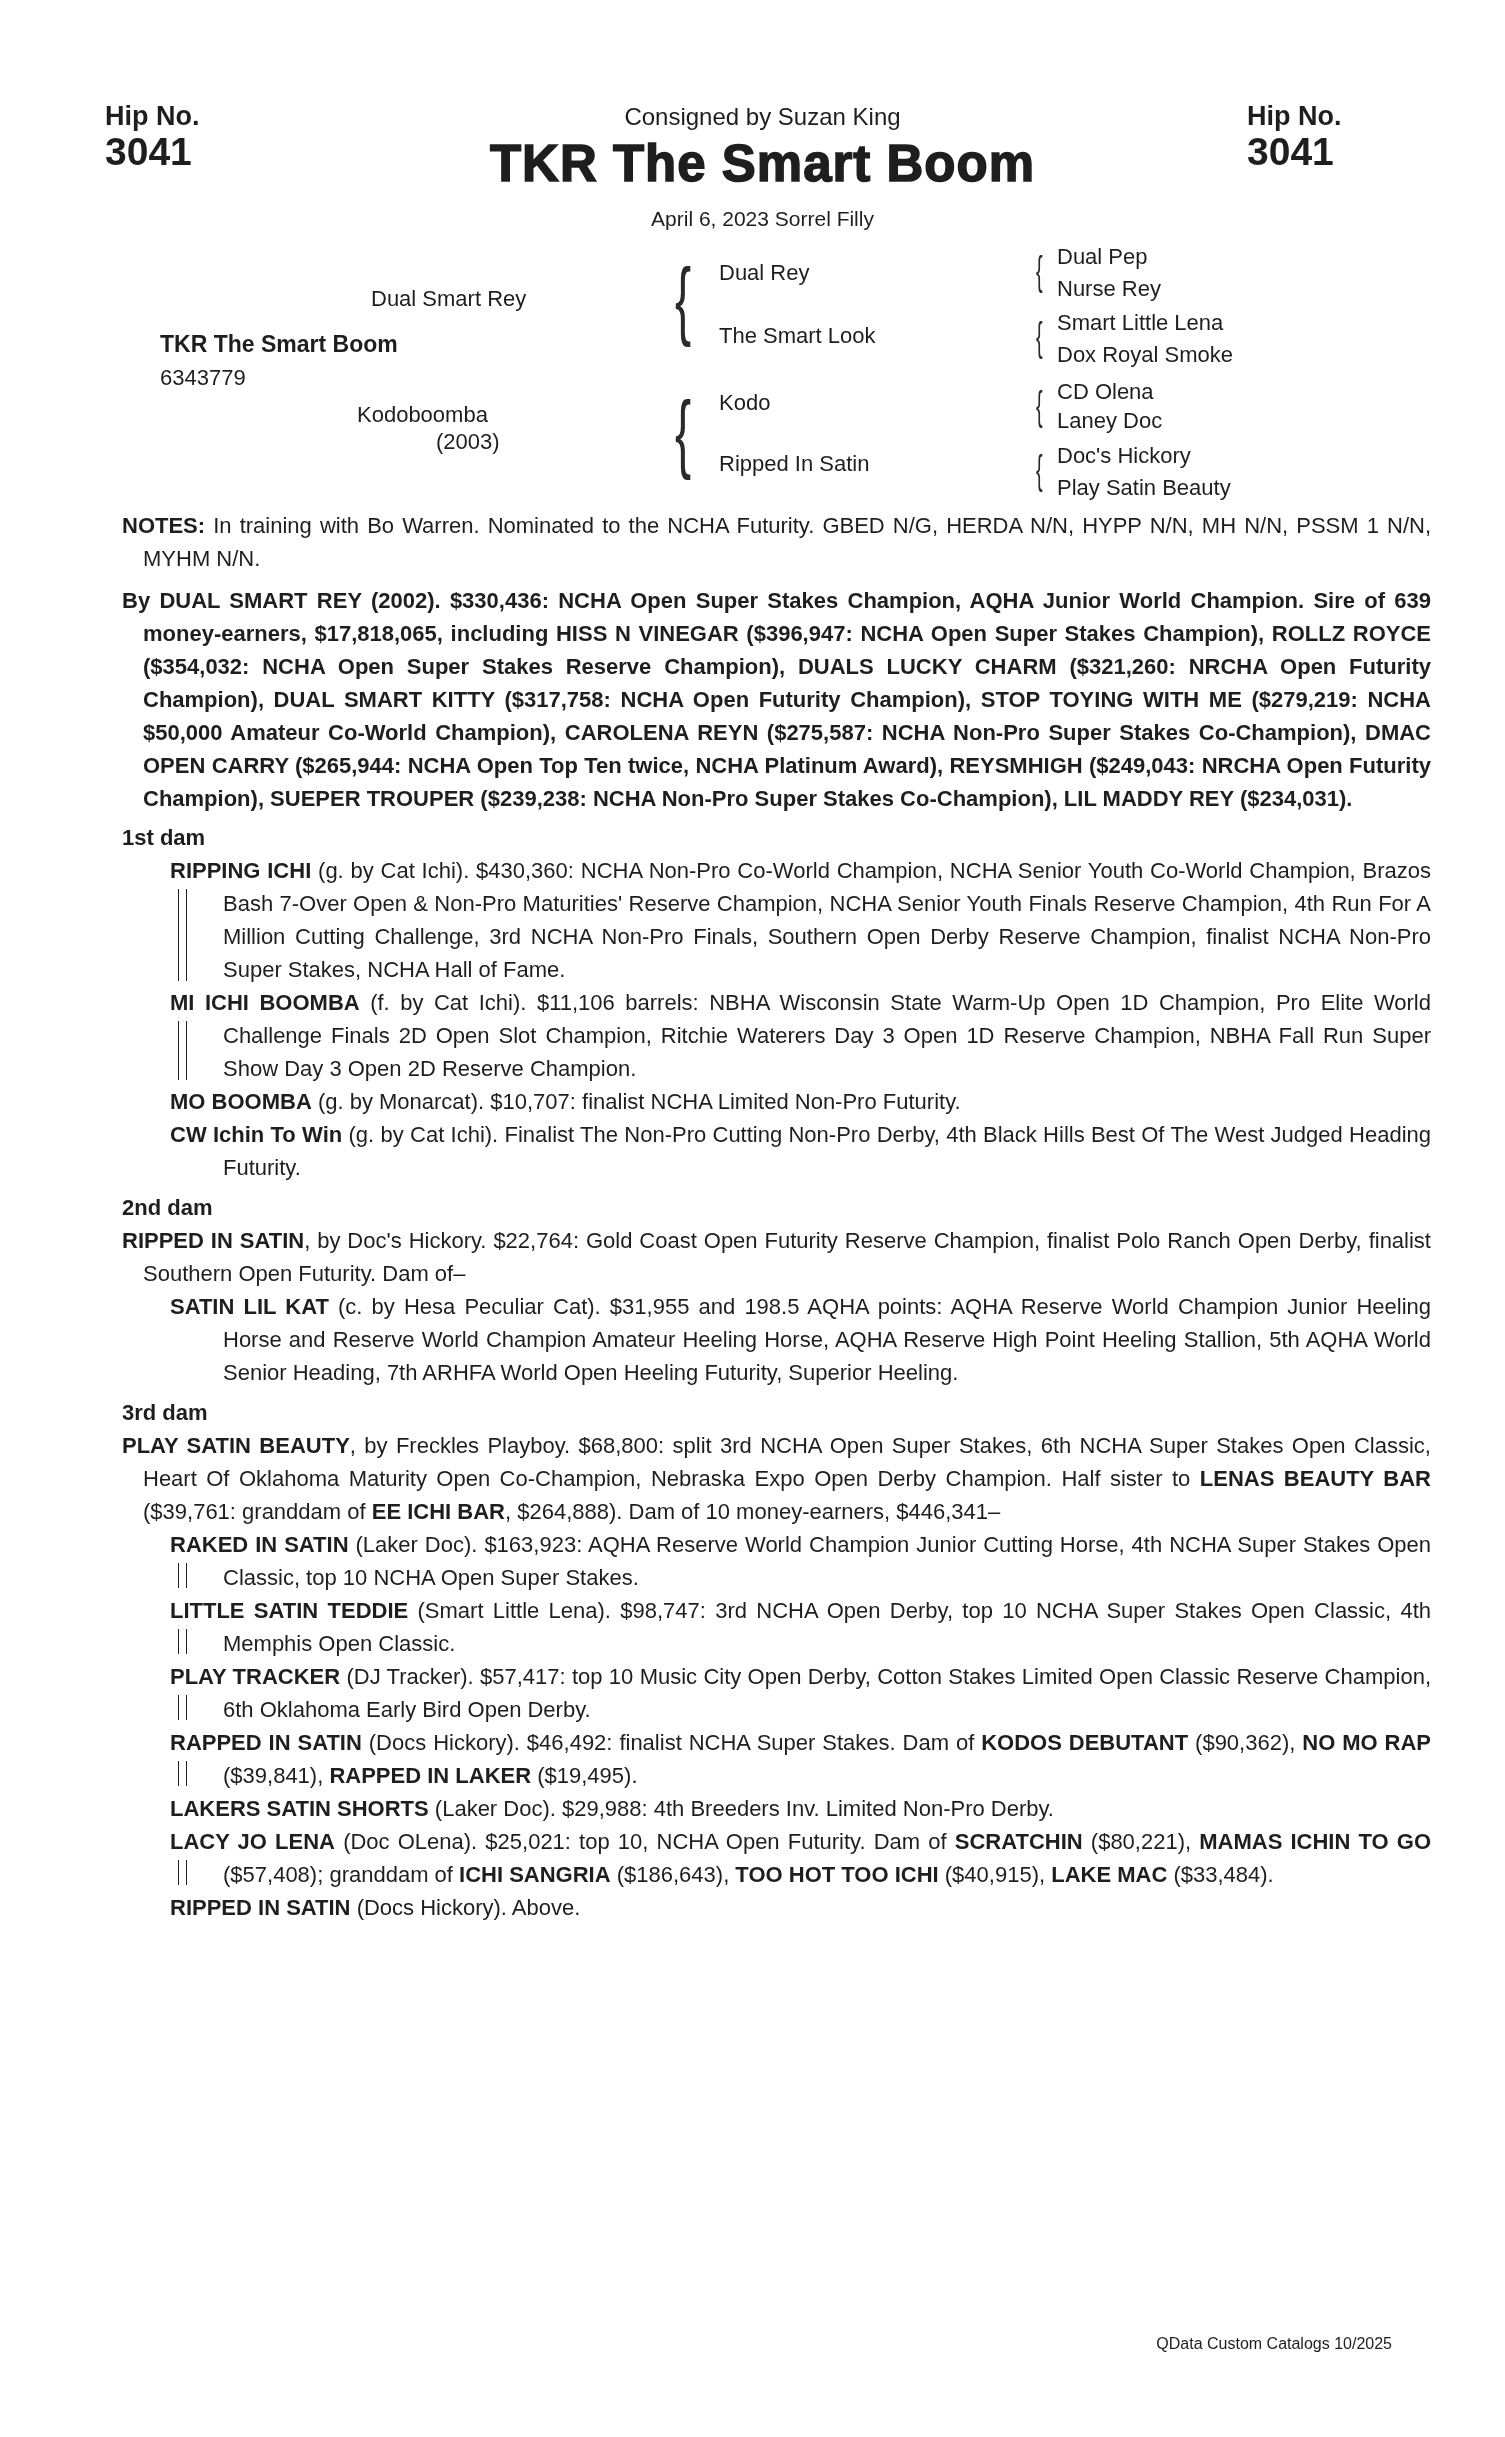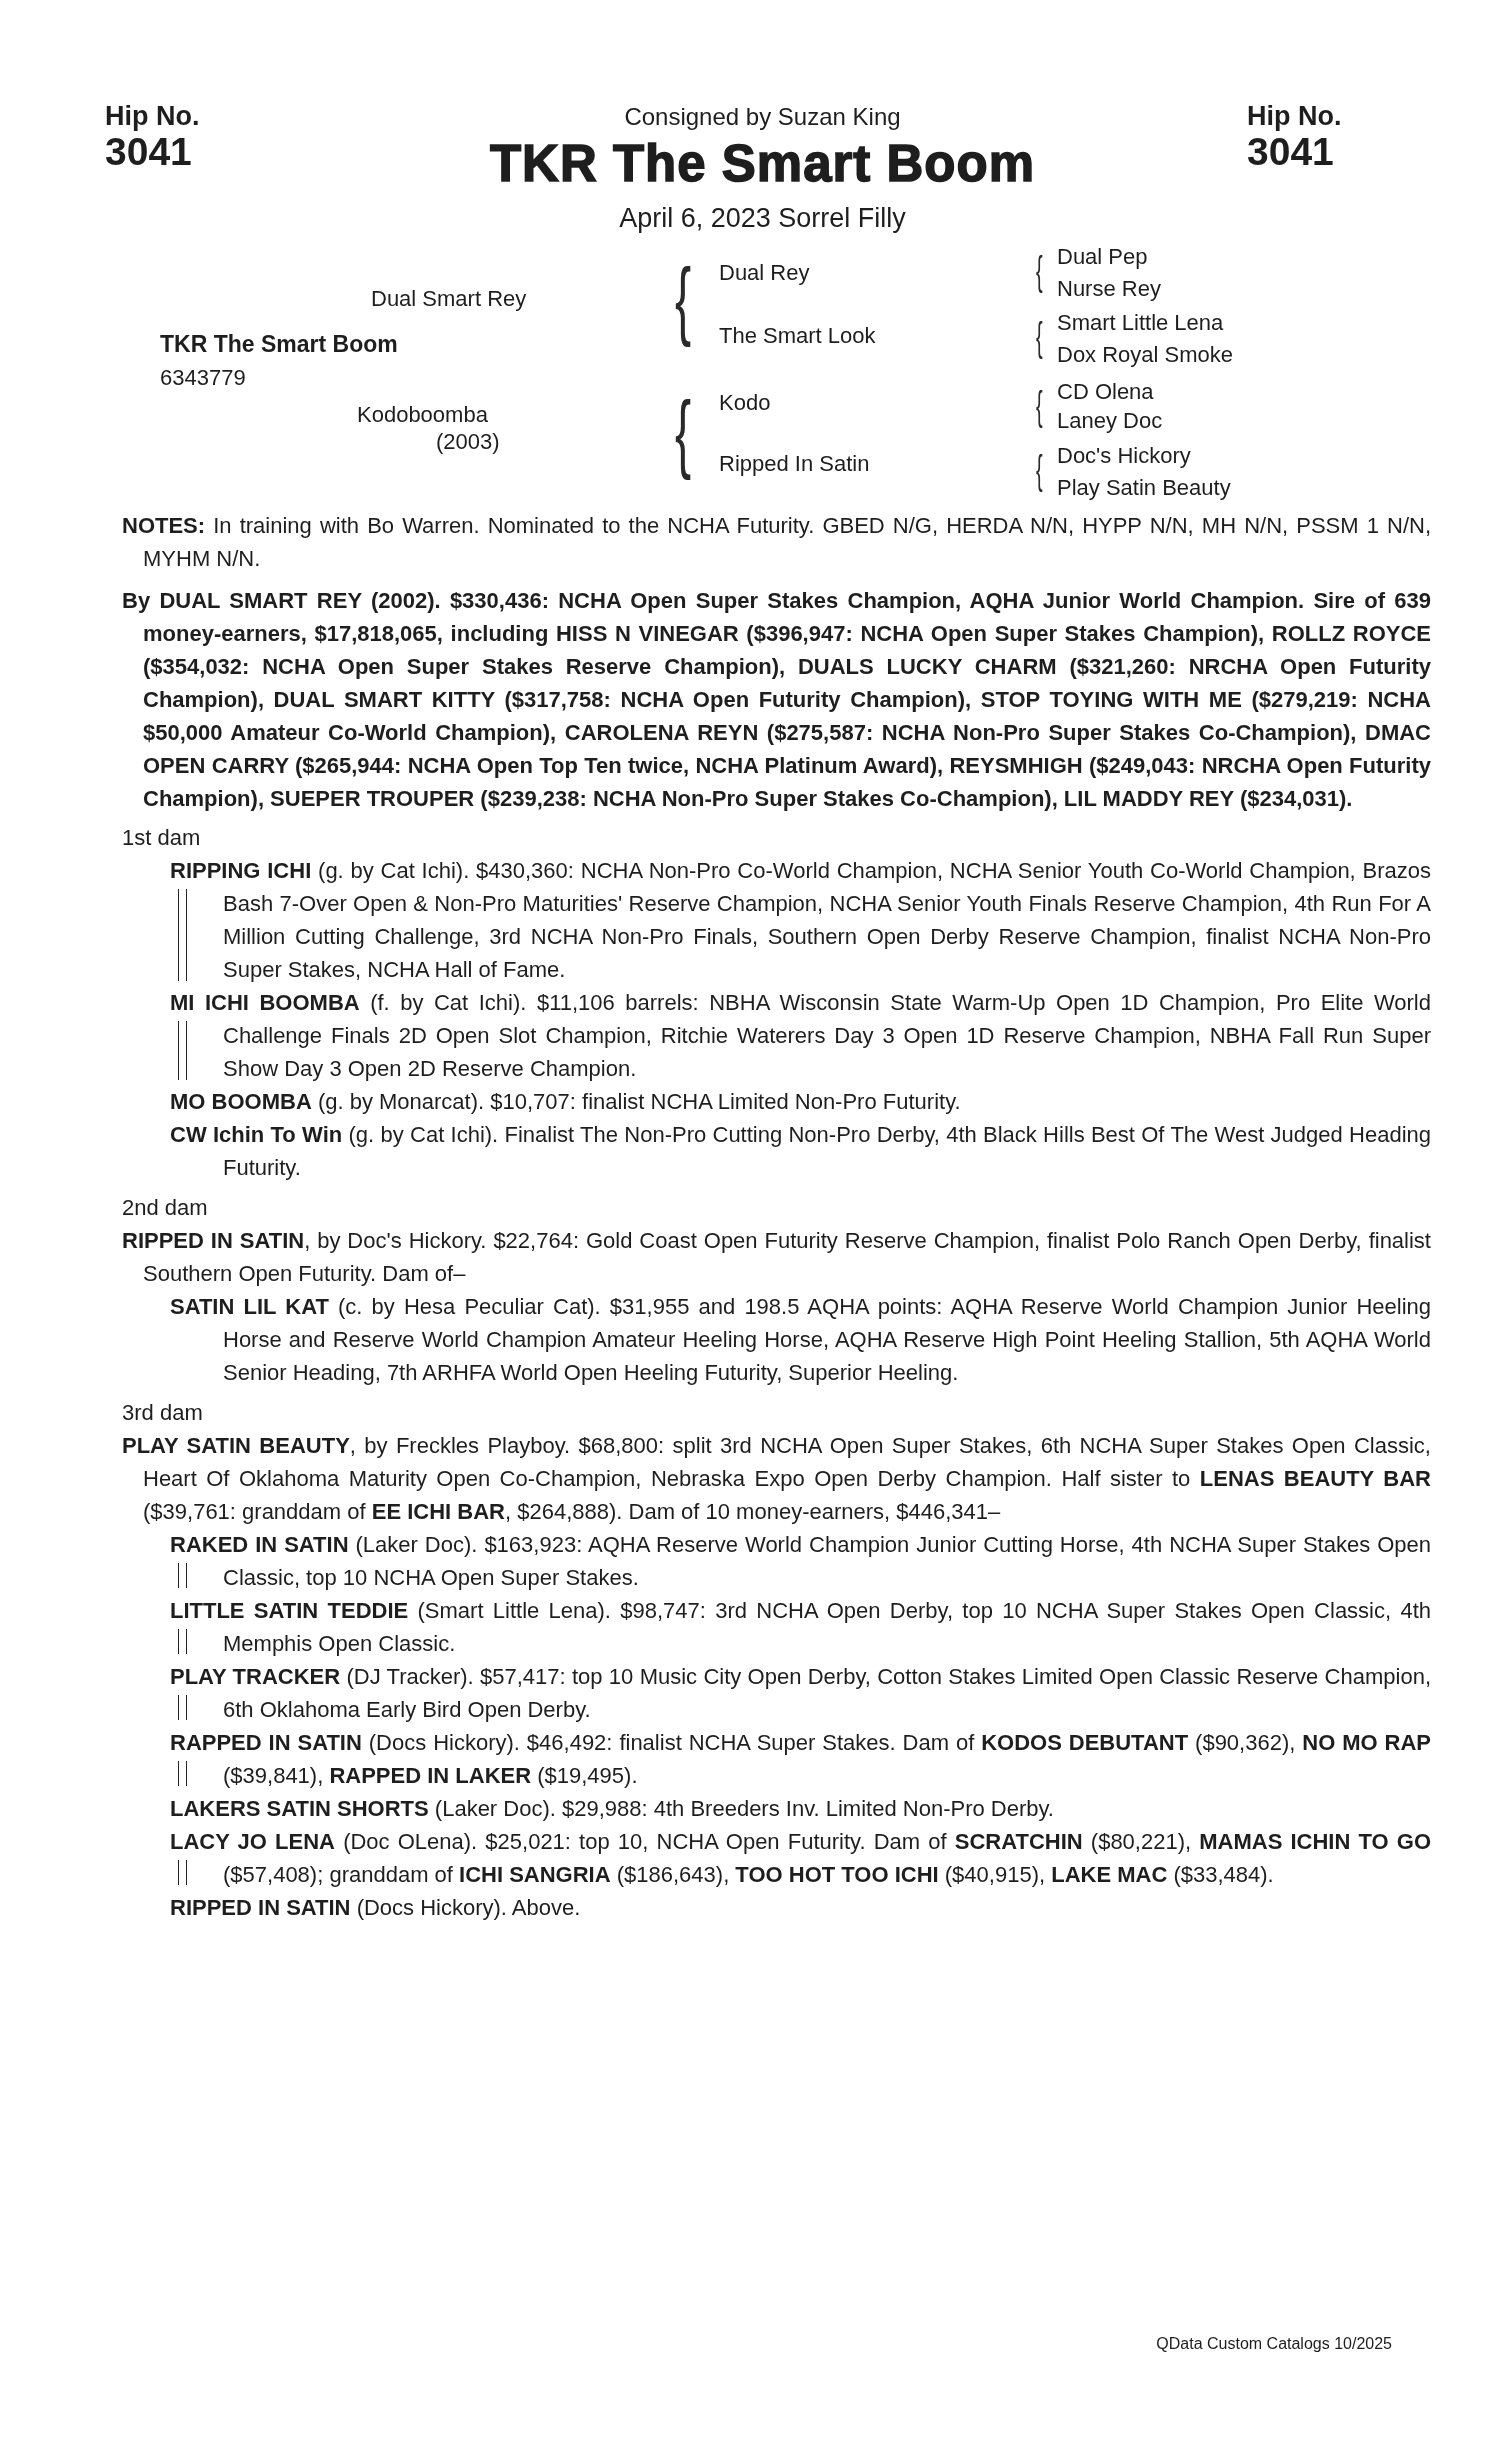--- a/index.html
+++ b/index.html
@@ -13,41 +13,41 @@
   .hip-block{position:absolute;width:163px;text-align:left;font-weight:bold;}
   .hip-label{font-size:27px;line-height:29px;}
   .hip-number{font-size:39px;line-height:42px;margin-top:0;}
   .head-center{position:absolute;left:96px;top:0;width:1333px;text-align:center;}
   .consigned{position:absolute;left:0;top:103px;width:100%;font-size:24px;line-height:27px;}
   .horse-title{
     position:absolute;left:0;top:136px;width:100%;
     font-size:51px;line-height:55px;font-weight:bold;letter-spacing:1px;
     -webkit-text-stroke:1.5px #1e1e1e;
   }
-  .foal-info{position:absolute;left:0;top:203px;width:100%;font-size:27px;line-height:31px;}
+  .foal-info{position:absolute;left:0;top:203px;width:100%;font-size:21px;line-height:31px;}
   
   .ped-name{position:absolute;font-size:22px;line-height:25px;white-space:nowrap;}
   .ped-subject{font-weight:bold;font-size:23px;}
   .brace-big{
     position:absolute;font-size:88px;line-height:75px;
     transform:scale(0.55,1);transform-origin:left center;color:#2a2a2a;
   }
   .brace-small{
     position:absolute;font-size:40px;line-height:36px;
     transform:scale(0.5,1);transform-origin:left center;color:#2a2a2a;
   }
   
   .content{
     position:absolute;left:122px;top:509px;width:1309px;
     font-size:22px;line-height:33px;text-align:justify;
   }
   .content p{margin:0;}
   .hang{padding-left:21px;text-indent:-21px;}
   .sire-par{font-weight:bold;margin-top:8.6px !important;}
-  .dam-head{font-weight:normal;text-align:left;margin-top:6.7px !important;}
+  .dam-head{font-weight:bold;text-align:left;margin-top:6.7px !important;}
   .foal{position:relative;margin-left:48px;padding-left:53px;text-indent:-53px;}
   .dbar{
     position:absolute;left:7.6px;top:35px;bottom:5.7px;width:9.6px;box-sizing:border-box;
     border-left:1.9px solid #222;border-right:1.9px solid #222;text-indent:0;
   }
   .footer{
     position:absolute;left:122px;top:2335px;width:1270px;
     font-size:16px;text-align:right;
   }
   b{font-weight:bold;}

